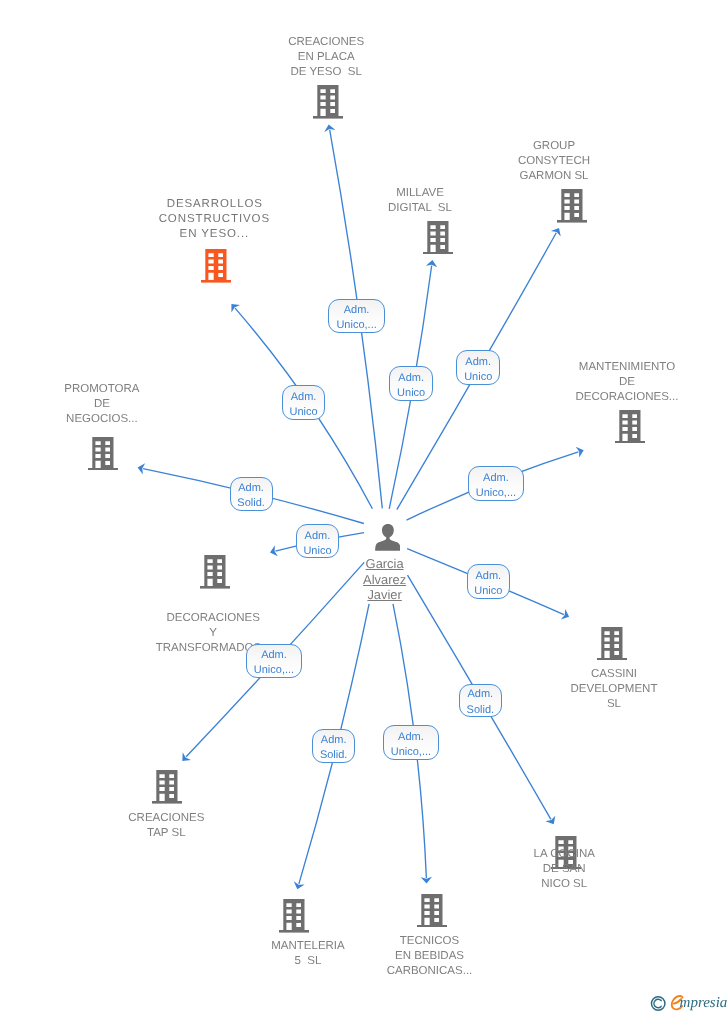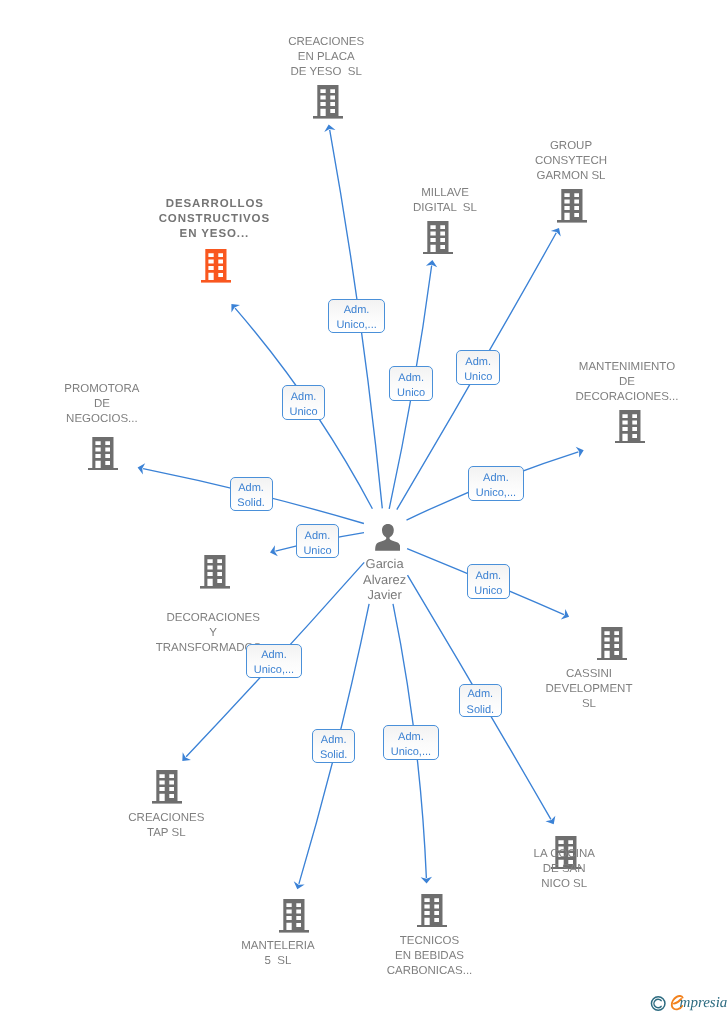--- a/index.html
+++ b/index.html
@@ -5,25 +5,25 @@
 <style>
   html,body{margin:0;padding:0;background:#ffffff;}
   body{width:728px;height:1015px;font-family:"Liberation Sans",sans-serif;position:relative;overflow:hidden;
         -webkit-font-smoothing:antialiased;text-rendering:geometricPrecision;}
   #stage{position:absolute;left:0;top:0;width:728px;height:826px;transform:translateZ(0);}
   svg.edges{position:absolute;left:0;top:0;}
   .node .ico{position:absolute;fill:#6e6e6e;}
   .node.focus .ico{fill:#f9571f;}
   .node .label{position:absolute;width:180px;font-size:11.5px;line-height:15.1px;color:#7f7f7f;
                text-align:center;white-space:pre-wrap;}
-  .node.focus .label{font-weight:bold;color:#757575;letter-spacing:0.9px;text-indent:0.9px;}
+  .node.focus .label{font-weight:normal;color:#757575;letter-spacing:0.9px;text-indent:0.9px;}
   #person-node .ico{position:absolute;fill:#6e6e6e;}
   #person-node .label{position:absolute;width:180px;font-size:12.9px;line-height:15.3px;color:#7a7a7a;
-               text-align:center;white-space:pre-wrap;}
-  .relbox{position:absolute;border:1.2px solid #4a90d9;border-radius:5px;
+               text-align:center;white-space:pre-wrap;text-decoration:underline;}
+  .relbox{position:absolute;border:1.2px solid #4a90d9;border-radius:11px;
           background:linear-gradient(180deg,#f2f2f2 0%,#fbfbfb 55%,#ffffff 100%);color:#3d82d2;
           font-size:11px;line-height:15.2px;text-align:center;white-space:pre-wrap;padding-top:5px;
           display:flex;align-items:center;justify-content:center;box-sizing:border-box;}
   #logo{position:absolute;left:645px;top:990px;}
 </style>
 </head>
 <body>
 
 <div id="stage">
 
@@ -77,28 +77,28 @@
         <use href="#bld"></use>
       </svg>
     <div class="label" style="left:124.35px;top:196.90px">DESARROLLOS
 CONSTRUCTIVOS
 EN YESO...</div>
   </div>
   <div class="node">
     <svg class="ico" style="left:422.8px;top:220.7px" viewBox="0 0 30 33.6" width="30" height="33.6">
         <use href="#bld"></use>
       </svg>
-    <div class="label" style="left:355px;top:186.00px">MILLAVE
+    <div class="label" style="left:330px;top:186.00px">MILLAVE
 DIGITAL  SL</div>
   </div>
   <div class="node">
     <svg class="ico" style="left:556.7px;top:189.0px" viewBox="0 0 30 33.6" width="30" height="33.6">
         <use href="#bld"></use>
       </svg>
-    <div class="label" style="left:481.00px;top:139.00px">GROUP
+    <div class="label" style="left:464px;top:139.00px">GROUP
 CONSYTECH
 GARMON SL</div>
   </div>
   <div class="node">
     <svg class="ico" style="left:614.7px;top:409.6px" viewBox="0 0 30 33.6" width="30" height="33.6">
         <use href="#bld"></use>
       </svg>
     <div class="label" style="left:537.00px;top:359.60px">MANTENIMIENTO
 DE
 DECORACIONES...</div>
@@ -116,36 +116,36 @@
         <use href="#bld"></use>
       </svg>
     <div class="label" style="left:123.20px;top:611px">DECORACIONES
 Y
 TRANSFORMADOS...</div>
   </div>
   <div class="node">
     <svg class="ico" style="left:597.1px;top:626.6px" viewBox="0 0 30 33.6" width="30" height="33.6">
         <use href="#bld"></use>
       </svg>
-    <div class="label" style="left:499px;top:666.70px">CASSINI
+    <div class="label" style="left:524px;top:666.70px">CASSINI
 DEVELOPMENT
 SL</div>
   </div>
   <div class="node">
     <svg class="ico" style="left:152.3px;top:770.2px" viewBox="0 0 30 33.6" width="30" height="33.6">
         <use href="#bld"></use>
       </svg>
     <div class="label" style="left:76.30px;top:810.80px">CREACIONES
 TAP SL</div>
   </div>
   <div class="node">
     <svg class="ico" style="left:278.5px;top:899.4px" viewBox="0 0 30 33.6" width="30" height="33.6">
         <use href="#bld"></use>
       </svg>
-    <div class="label" style="left:188px;top:938.70px">MANTELERIA
+    <div class="label" style="left:218px;top:938.70px">MANTELERIA
 5  SL</div>
   </div>
   <div class="node">
     <svg class="ico" style="left:416.9px;top:893.8px" viewBox="0 0 30 33.6" width="30" height="33.6">
         <use href="#bld"></use>
       </svg>
     <div class="label" style="left:339.50px;top:933.70px">TECNICOS
 EN BEBIDAS
 CARBONICAS...</div>
   </div>

